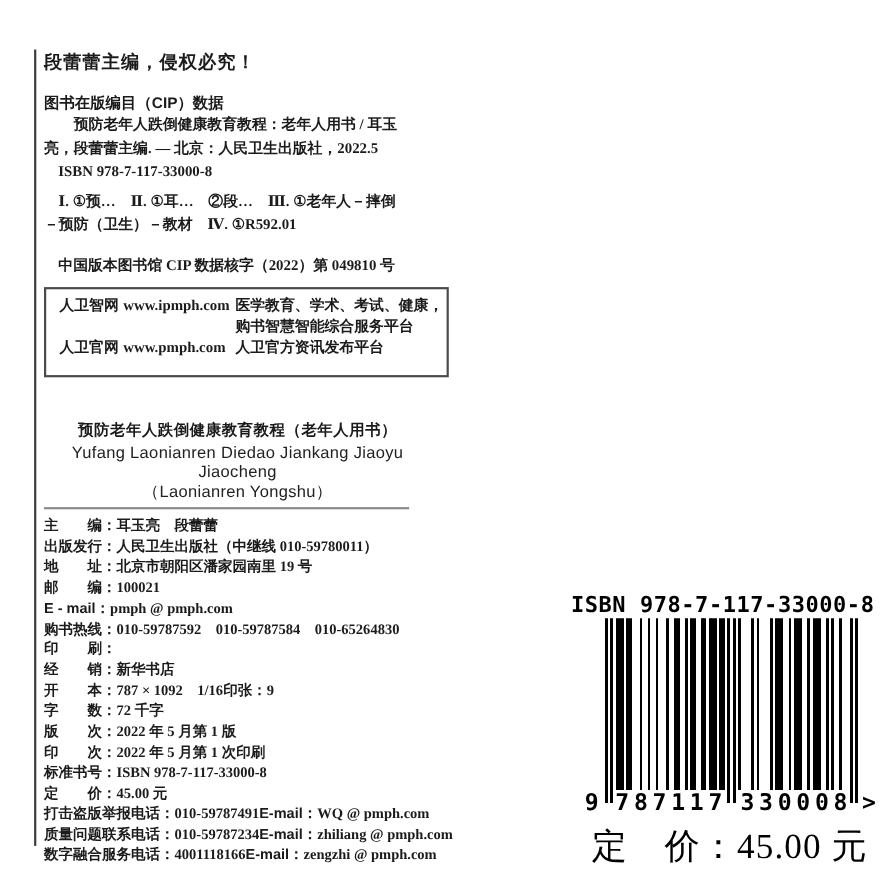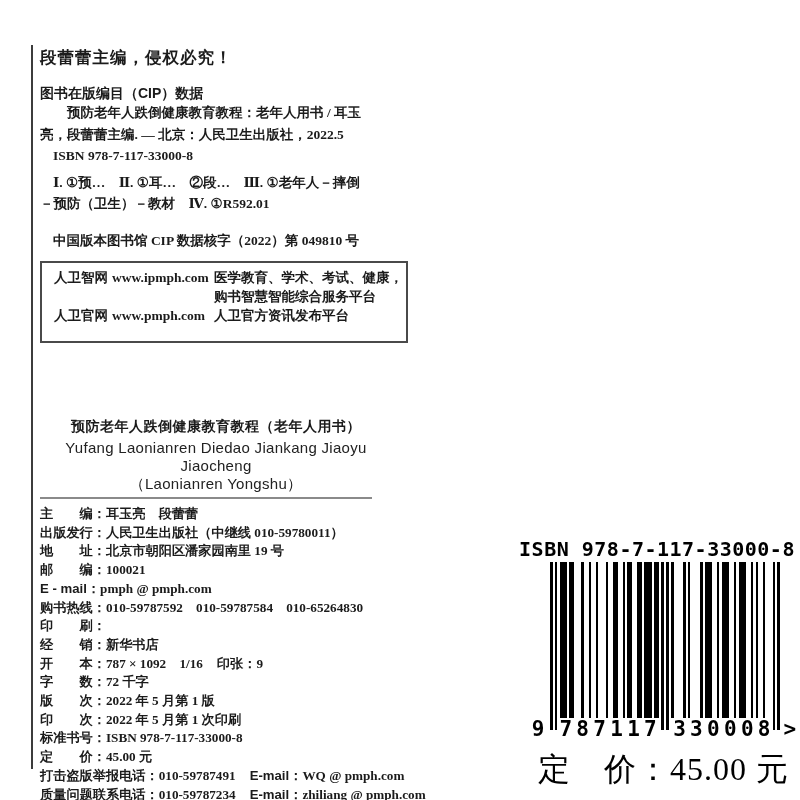--- a/index.html
+++ b/index.html
@@ -27,33 +27,33 @@
   .cip-class{margin-top:5px}
   .cip-class .line:nth-child(1){text-indent:13px}
   .cip-reg{margin-top:15px;text-indent:13px}
 
   .web-box{margin-top:10px;width:368px;box-sizing:border-box;border:2px solid #4a4a4a;padding:5px 4px 16px 12px}
   .web-row{display:flex;font-size:13.5px;line-height:19px;font-weight:bold}
   .web-site{width:58px;flex:none}
   .web-url{width:102px;flex:none;font-family:"Liberation Serif","DejaVu Serif",serif}
   .web-desc{white-space:pre;flex:none}
 
-  .title-block{margin-top:74px;width:352px;text-align:center}
+  .title-block{margin-top:38px;width:352px;text-align:center}
   .title-cn{font-size:14px;font-weight:bold;letter-spacing:.5px;line-height:18px}
   .pinyin{font-size:15px;line-height:18px;letter-spacing:.3px;color:#222}
   .pinyin-1{margin-top:4px}
 
   .rule{margin-top:4px;width:332px;border-top:2px solid #8a8a8a;height:0}
 
   .pub{margin-top:6px}
   .pub-row{display:flex;font-size:13.2px;line-height:18.7px;white-space:pre}
   .pub-label,.pub-label2{font-weight:bold;flex:none}
   .pub-label2:empty{display:none}
   .pub-value,.pub-value2{font-family:"Liberation Serif","DejaVu Serif",serif;font-weight:bold;flex:none}
-  .pub-label2{margin-left:14px}
+  .pub-label2{}
 
   .barcode-block{position:absolute;left:512px;top:538px;width:290px}
   .isbn-line{
     font-family:"DejaVu Sans Mono","Liberation Mono",monospace;
     font-size:20px;font-weight:bold;letter-spacing:.5px;
     text-align:center;white-space:nowrap;line-height:22px;color:#000;
   }
   .barcode-svg{display:block;margin-top:2px}
 
   .price{

